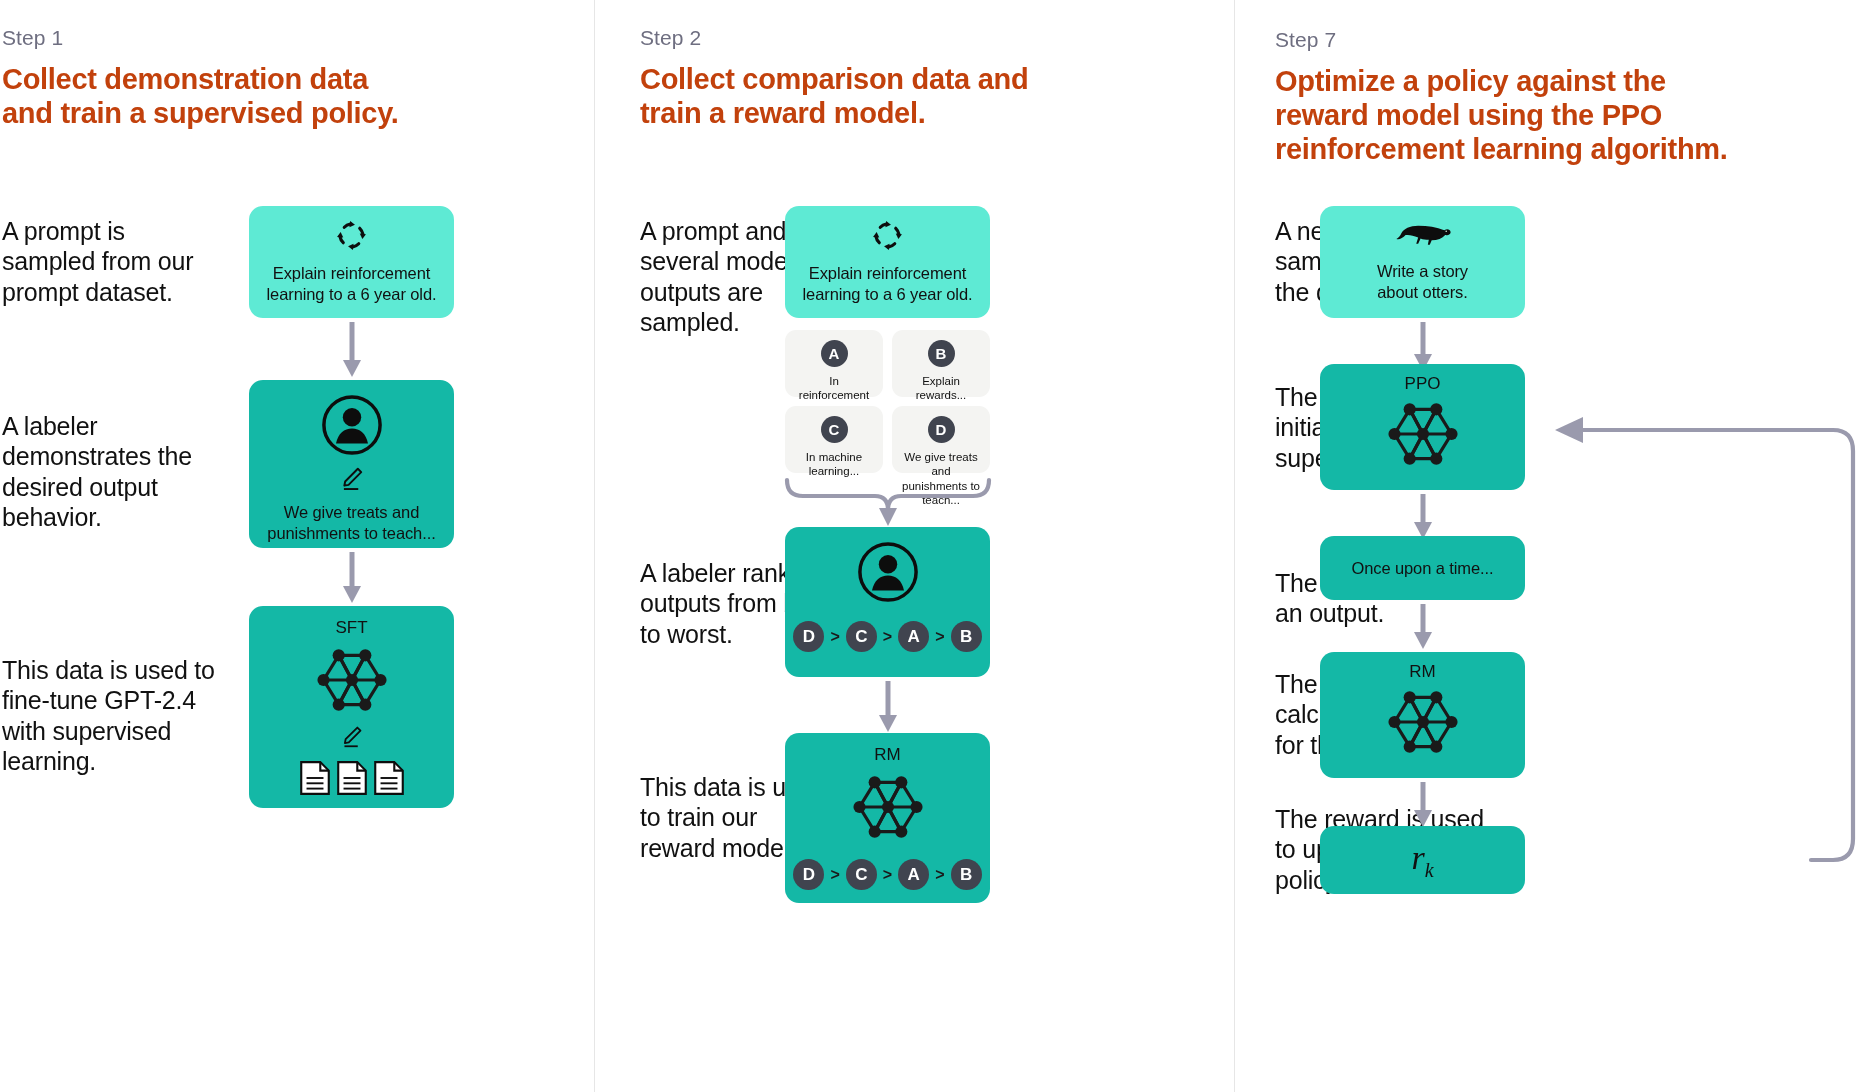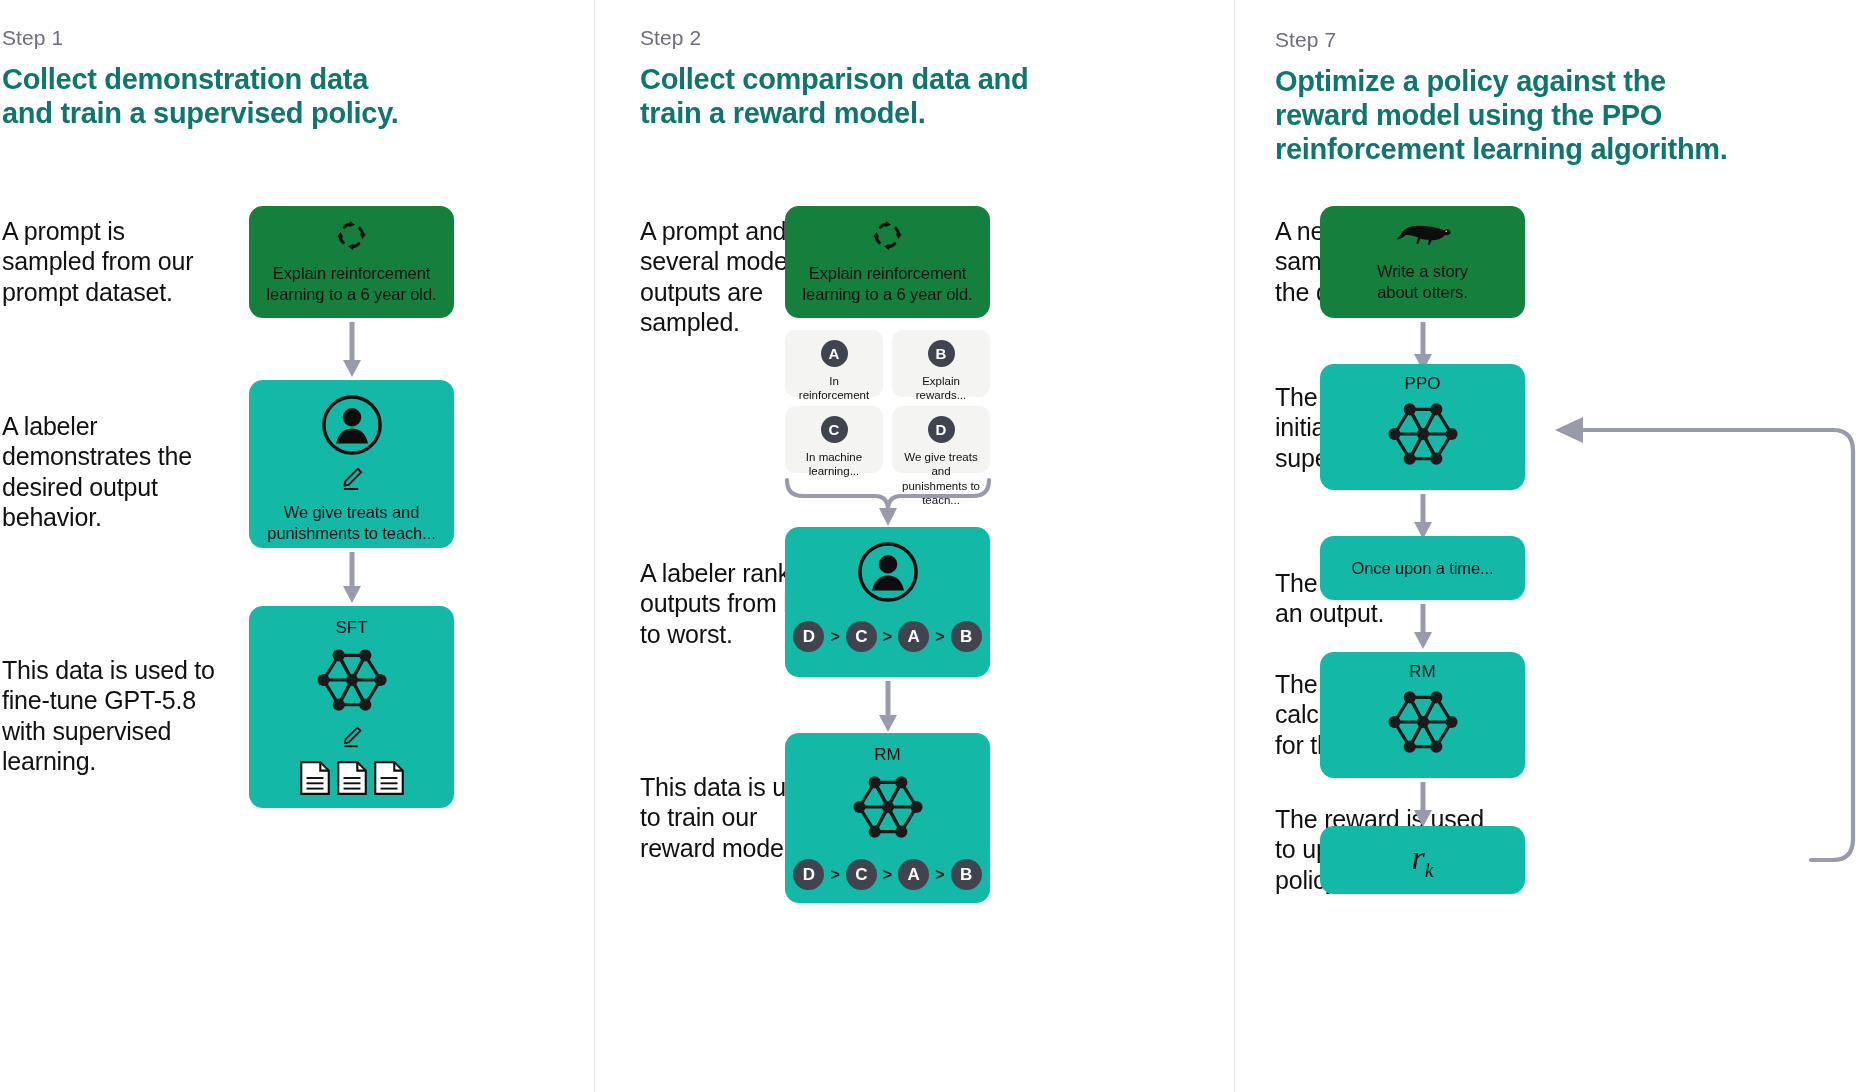--- a/index.html
+++ b/index.html
@@ -30,38 +30,38 @@
     color: #6e6e80;
     letter-spacing: 0.1px;
     white-space: nowrap;
   }
   .step-title {
     position: absolute;
     font-size: 29px;
     font-weight: bold;
     line-height: 1.18;
     letter-spacing: -0.3px;
-    color: #0f766e;
+    color: #c2410c;
   }
 
   .desc {
     position: absolute;
     font-size: 25px;
     line-height: 1.21;
     color: #111111;
     letter-spacing: -0.2px;
   }
 
   
   .card {
     position: absolute;
     background: #14b8a6;
     border-radius: 14px;
   }
-  .card.green { background: #15803d; }
+  .card.green { background: #5eead4; }
 
   .card-caption {
     font-size: 16.5px;
     line-height: 1.26;
     text-align: center;
     color: #111111;
     letter-spacing: -0.1px;
   }
   .card-title {
     font-size: 17px;
@@ -133,21 +133,21 @@
 and train a supervised policy.</div>
 
     <div class="desc" style="left:2px; top:411px; width:250px; white-space:pre-line;">A labeler
 demonstrates the
 desired output
 behavior.</div>
     <div class="desc" style="left:2px; top:216px; width:240px; white-space:pre-line;">A prompt is
 sampled from our
 prompt dataset.</div>
     <div class="desc" style="left:2px; top:655px; width:260px; white-space:pre-line;">This data is used to
-fine-tune GPT-5.8
+fine-tune GPT-2.4
 with supervised
 learning.</div>
 
     <div class="card green" style="left:249px; top:206px; width:205px; height:112px;">
       <div class="center-col">
         <span style="margin-bottom:7px;">
           <svg width="33" height="33" viewBox="0 0 48 48">
             <g fill="none" stroke="#0d0d0d" stroke-width="4.6" stroke-linecap="round">
               <path d="M13.5 12.0 A16 16 0 0 1 22.3 7.3"></path>
               <path d="M36.0 13.5 A16 16 0 0 1 40.7 22.3"></path>

